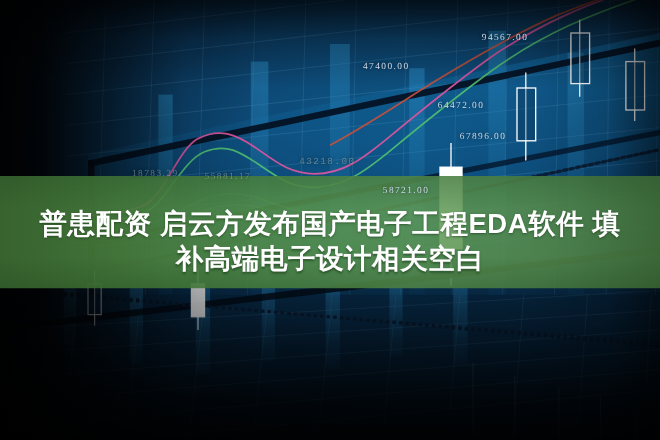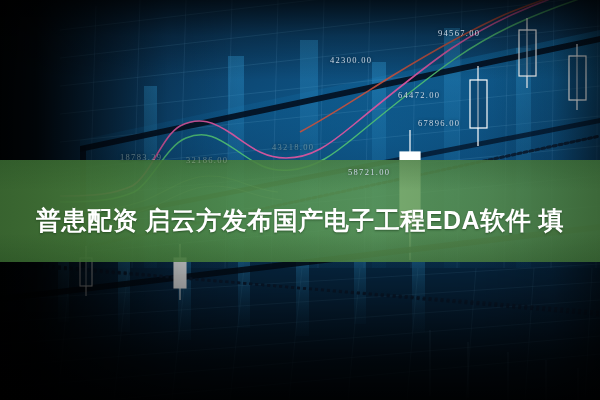--- a/index.html
+++ b/index.html
@@ -278,28 +278,29 @@
     </g>
   </svg>
 
   <div class="bg-vignette-left"></div>
   <div class="bg-vignette-right"></div>
   <div class="bg-vignette-top"></div>
   <div class="bg-vignette-bottom"></div>
 
   <div id="price-label-host">
       <div class="price-label" style="left: 438px; top: 28px;">94567.00</div>
-      <div class="price-label" style="left: 330px; top: 55px;">42300.00</div>
+      <div class="price-label" style="left: 330px; top: 55px;">47400.00</div>
       <div class="price-label" style="left: 398px; top: 90px;">64472.00</div>
       <div class="price-label" style="left: 348px; top: 120px; margin-top: 47px;">58721.00</div>
       <div class="price-label" style="left: 418px; top: 118px; text-align: right;">67896.00</div>
-      <div class="price-label dim" style="left: 272px; top: 142px;">43218.00</div>
-      <div class="price-label dim" style="left: 186px; top: 155px;">32186.00</div>
+      <div class="price-label dim" style="left: 272px; top: 142px; font-family: Liberation Mono, monospace;">43218.00</div>
+      <div class="price-label dim" style="left: 186px; top: 155px;">55881.17</div>
       <div class="price-label dim" style="left: 120px; top: 152px;">18783.29</div>
     </div>
 
   <div class="green-band"></div>
 
   <div class="title-wrap">
     <div class="title-line">普患配资 启云方发布国产电子工程EDA软件 填</div>
+    <div class="title-line">补高端电子设计相关空白</div>
   </div>
 
 </div>
 
 </body></html>

